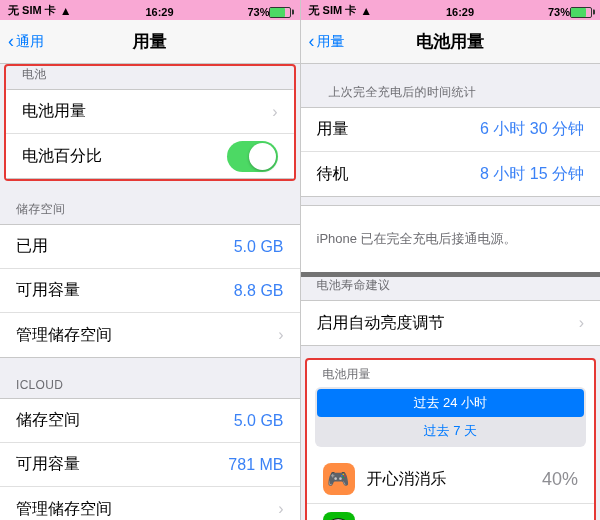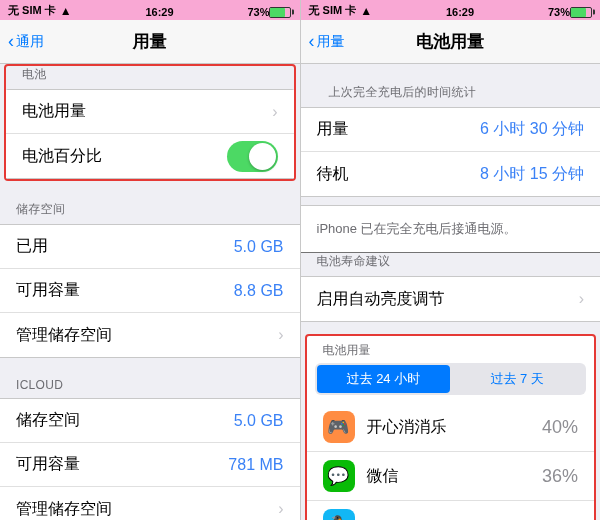--- a/index.html
+++ b/index.html
@@ -181,20 +181,21 @@
       color: #6d6d72;
       padding: 6px 16px 4px 16px;
       text-transform: uppercase;
     }
     .tab-bar {
       display: flex;
       margin: 0 8px 8px 8px;
       background: #e5e5ea;
       border-radius: 6px;
       padding: 2px;
+      flex-direction: column;
     }
     .tab-item {
       flex: 1;
       text-align: center;
       padding: 5px 0;
       font-size: 13px;
       border-radius: 4px;
       cursor: pointer;
     }
     .tab-item.active {
@@ -360,21 +361,21 @@
           <span class="row-label">用量</span>
           <span class="row-value">6 小时 30 分钟</span>
         </div>
         <div class="row">
           <span class="row-label">待机</span>
           <span class="row-value">8 小时 15 分钟</span>
         </div>
       </div>
     </div>
 
-    <div style="background:#fff;border-top:1px solid #c8c8c8;border-bottom:1px solid #737373;padding:14px 16px;font-size:13px;color:#6d6d72;margin-top:8px;">
+    <div style="background:#fff;border-top:1px solid #c8c8c8;border-bottom:5px solid #737373;padding:24px 16px;font-size:13px;color:#6d6d72;margin-top:8px;">
       <span>iPhone 已在完全充电后接通电源。</span>
     </div>
 
     <div class="section" style="margin-top:0;">
       <div class="section-header">电池寿命建议</div>
       <div class="section-body">
         <div class="row">
           <span class="row-label">启用自动亮度调节</span>
           <span class="row-arrow">›</span>
         </div>

